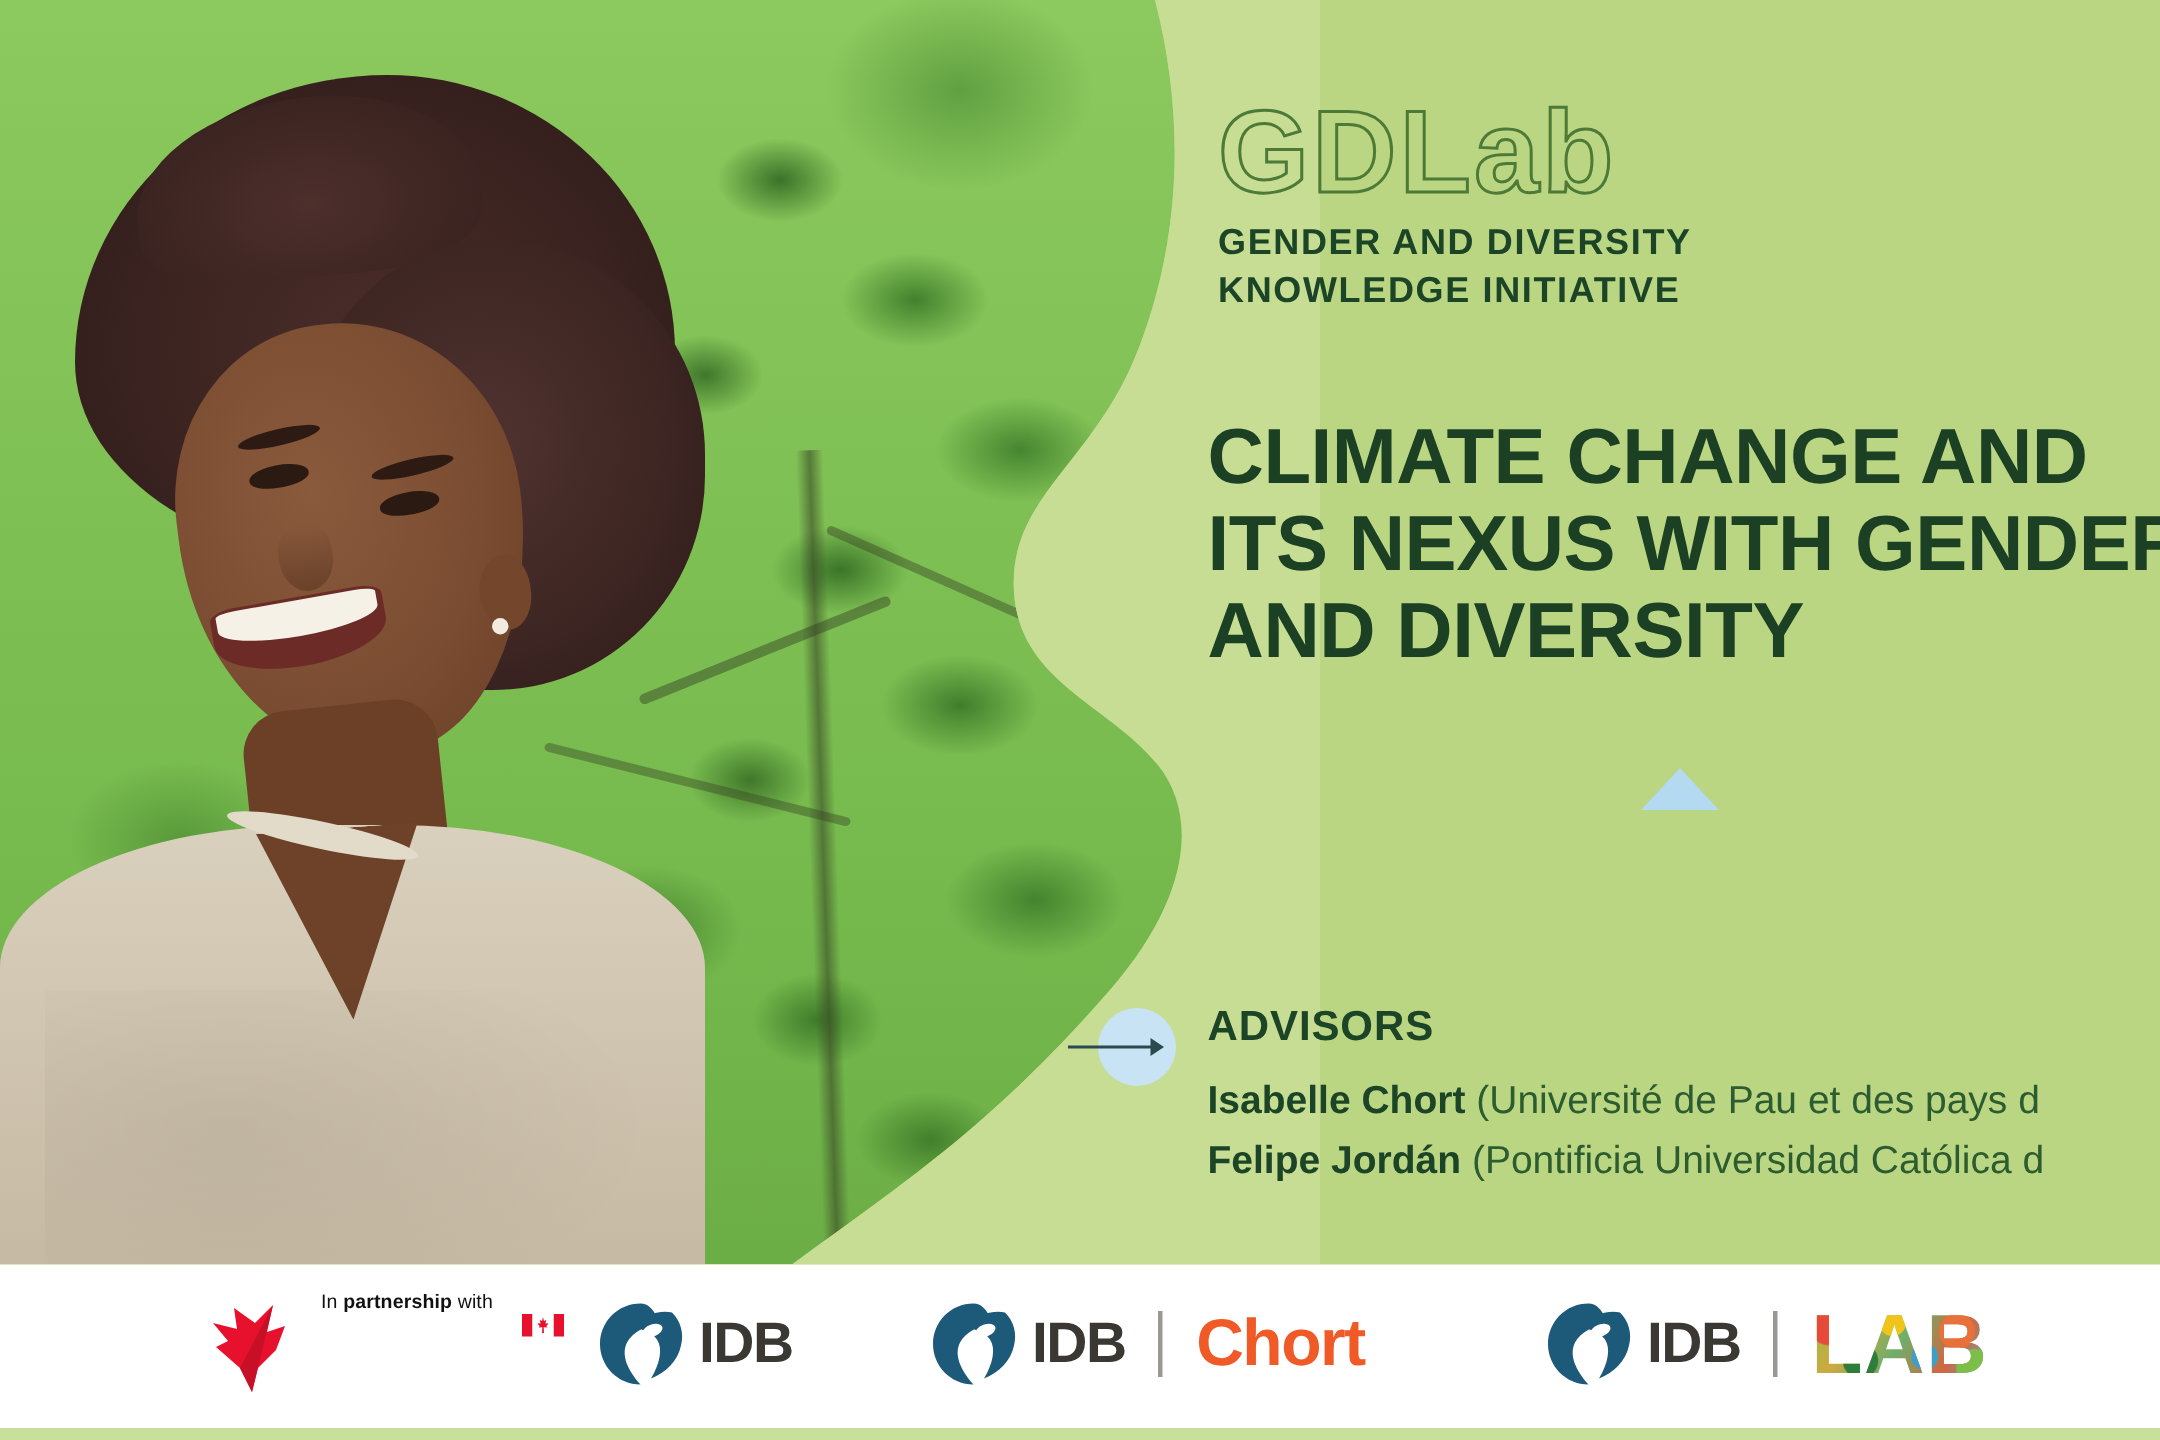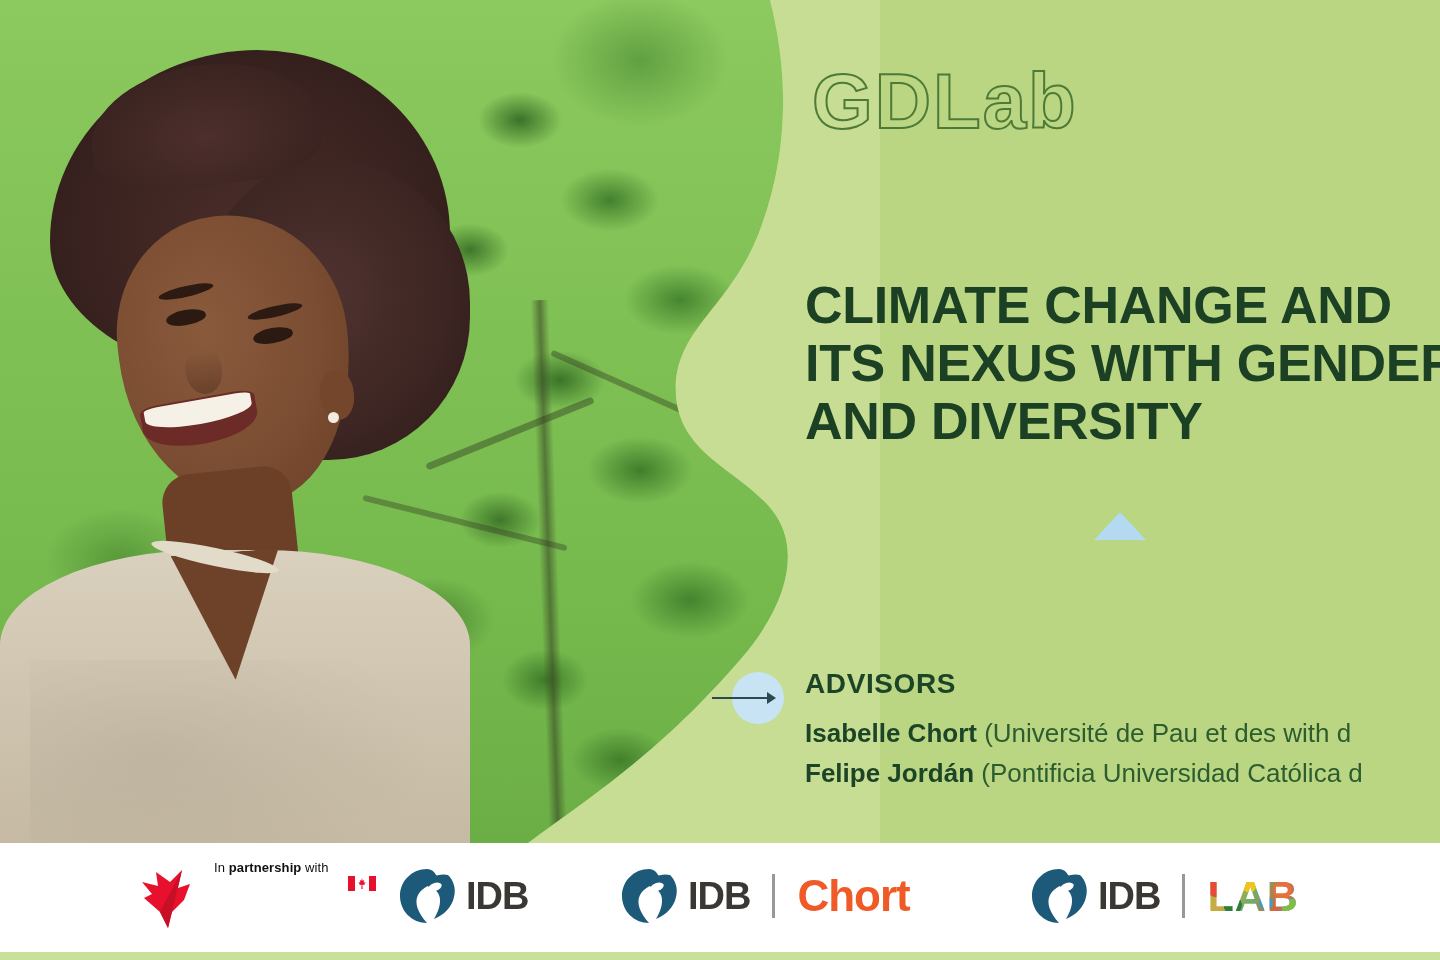--- a/index.html
+++ b/index.html
@@ -244,21 +244,21 @@
   .idb-mark { width:58px; height:58px; position:relative; flex:0 0 auto; }
   .idb-word {
     font-size:38px; font-weight:700; color:#3b3733; letter-spacing:-1px;
     line-height:1; font-family:"Liberation Sans", sans-serif;
   }
   .idb-divider { width:3px; height:44px; background:#9a9894; margin:0 12px; }
   .idb-invest {
     font-size:44px; font-weight:700; color:#ef5a26; letter-spacing:-1px; line-height:1;
   }
   .idb-lab {
-    font-size:43px; font-weight:700; letter-spacing:1px; line-height:1;
+    font-size:56px; font-weight:700; letter-spacing:1px; line-height:1;
     background:
       radial-gradient(circle at 10% 30%, #e84a3a 0 10%, transparent 11%),
       radial-gradient(circle at 28% 70%, #2f7d3a 0 12%, transparent 13%),
       radial-gradient(circle at 46% 25%, #f0c419 0 11%, transparent 12%),
       radial-gradient(circle at 64% 65%, #3aa0c9 0 10%, transparent 11%),
       radial-gradient(circle at 82% 35%, #e8703a 0 11%, transparent 12%),
       radial-gradient(circle at 92% 78%, #7bbf4a 0 10%, transparent 11%),
       linear-gradient(120deg, #8cbf52, #cfa93f, #6fae6a, #d0673f, #62a6c4);
     -webkit-background-clip:text; background-clip:text; color:transparent;
   }
@@ -302,20 +302,24 @@
       <div class="p-shadow"></div>
     </div>
   </div>
 
   <div class="wave-band"></div>
 
   <div class="content">
 
     <div class="gdlab-logo">GDLab</div>
 
+    <div class="gdlab-sub">
+      <div>GENDER AND DIVERSITY</div>
+      <div>KNOWLEDGE INITIATIVE</div>
+    </div>
 
     <div class="main-title">
       <span>CLIMATE CHANGE AND</span>
       <span>ITS NEXUS WITH GENDER</span>
       <span>AND DIVERSITY</span>
     </div>
 
     <div class="call-wrap">
       <div class="call-tail"></div>
     </div>
@@ -323,21 +327,21 @@
     <div class="adv-arrow-wrap">
       <div class="adv-circle"></div>
       <div class="adv-line"></div>
       <div class="adv-head"></div>
     </div>
 
     <div class="adv-title">ADVISORS</div>
 
     <div class="adv-list">
       <div class="adv-row">
-        <b>Isabelle Chort</b><span> (Université de Pau et des with d</span>
+        <b>Isabelle Chort</b><span> (Université de Pau et des pays d</span>
       </div>
       <div class="adv-row">
         <b>Felipe Jordán</b><span> (Pontificia Universidad Católica d</span>
       </div>
     </div>
   </div>
 
   <div class="footer"></div>
 
   <div class="logo-canada">

